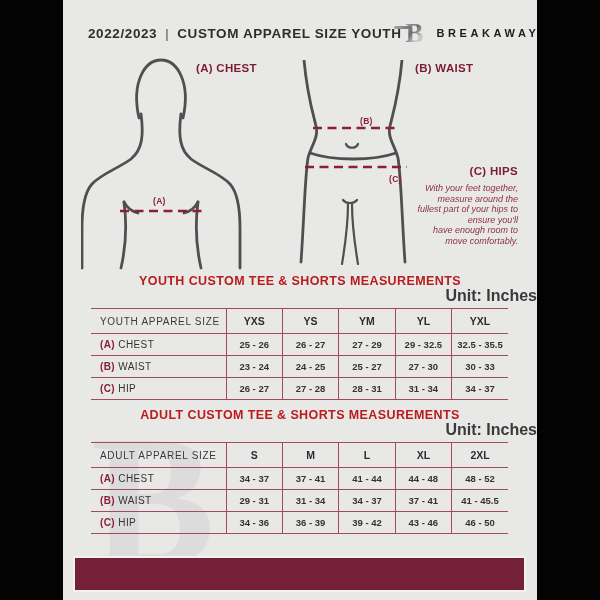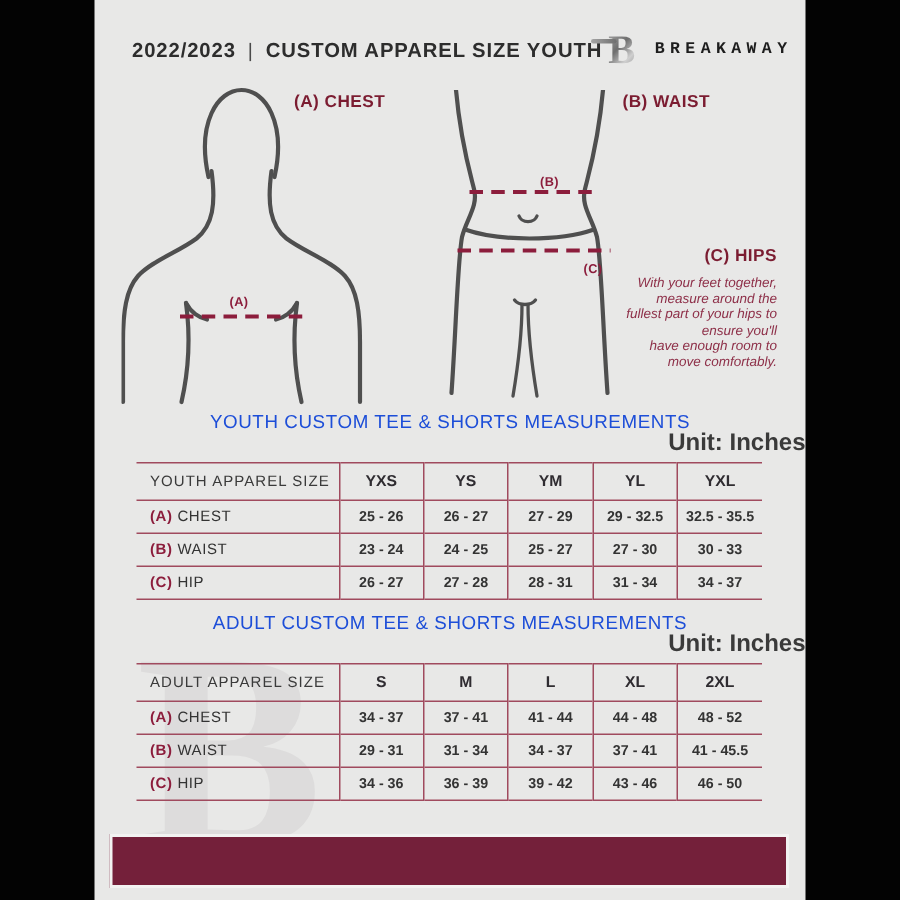--- a/index.html
+++ b/index.html
@@ -13,35 +13,35 @@
   .page{position:absolute;left:63px;top:0;width:474px;height:600px;background:var(--bg);}
 
   
   .header{position:absolute;top:0;left:0;width:100%;height:52px;display:flex;align-items:center;padding:14px 27px 0 25px;z-index:2;}
   .title-group{display:flex;align-items:center;gap:8px;color:var(--dark);font-weight:bold;font-size:13.5px;letter-spacing:.6px;white-space:nowrap;}
   .title-sep{font-weight:normal;color:#4a4a4a;font-size:13px;}
   .brand-group{margin-left:auto;display:flex;align-items:center;gap:9px;}
   .logo{position:relative;width:26px;height:28px;}
   .logo .b{font-family:"Liberation Serif",serif;font-weight:bold;font-size:27px;line-height:28px;color:var(--logo);background:linear-gradient(135deg,#b9b9b9,#6e6e6e 45%,#cfcfcf 70%,#7a7a7a);-webkit-background-clip:text;background-clip:text;-webkit-text-fill-color:transparent;display:block;text-align:center;}
   .logo .bar{position:absolute;left:-7px;top:7px;width:17px;height:2.6px;background:linear-gradient(90deg,#a5a5a5,#6f6f6f);border-radius:2px;}
-  .brand{font-size:11px;font-weight:bold;letter-spacing:3.6px;color:#1d1d1d;font-family:Liberation Mono, monospace;}
+  .brand{font-size:11px;font-weight:bold;letter-spacing:3.6px;color:#1d1d1d;}
 
   
   .diagram{position:absolute;top:52px;left:0;width:100%;height:222px;z-index:1;}
   .fig{position:absolute;}
   .fig path{fill:none;stroke:var(--figure);stroke-width:2.8;stroke-linecap:round;}
   .fig .dash{stroke:var(--dash);stroke-width:2.6;stroke-dasharray:9 5.5;stroke-linecap:butt;}
   .marker{position:absolute;font-size:8.5px;font-weight:bold;color:var(--dash);letter-spacing:.3px;}
   .guide-block{position:absolute;z-index:2;}
   .guide-title{font-size:11.5px;font-weight:bold;color:var(--head-maroon);letter-spacing:.3px;margin-bottom:6px;}
   .guide-text{font-size:9px;line-height:10.6px;font-style:italic;color:var(--body-maroon);white-space:pre-line;}
 
   
   .tbl-section{position:absolute;left:0;width:100%;z-index:1;}
-  .tbl-title{text-align:center;font-size:12.5px;font-weight:normal;color:#1d4ed8;letter-spacing:.4px;line-height:14px;}
+  .tbl-title{text-align:center;font-size:12.5px;font-weight:bold;color:#b91c1c;letter-spacing:.4px;line-height:14px;}
   .tbl-unit{text-align:right;font-size:16px;font-weight:bold;color:#3a3a3a;margin-top:2px;line-height:11px;}
   table.size-table{border-collapse:collapse;table-layout:fixed;width:417px;margin:7px 0 0 28px;background:transparent;}
   table.size-table col.lab{width:135px;}
   table.size-table col.val{width:56.4px;}
   table.size-table tr{border-top:1.5px solid var(--tborder);border-bottom:1.5px solid var(--tborder);margin-top:23px;}
   table.size-table th,table.size-table td{border-left:1.5px solid var(--tborder);text-align:center;vertical-align:middle;}
   table.size-table th:first-child,table.size-table td:first-child{border-left:none;text-align:left;padding-left:9px;}
   table.size-table th{height:25px;font-size:10.5px;font-weight:bold;color:#2f2c31;}
   table.size-table th:first-child{font-weight:normal;font-size:10px;letter-spacing:.7px;color:#3a3a3a;}
   table.size-table td{height:22px;font-size:9.5px;color:#333;font-weight:bold;}

